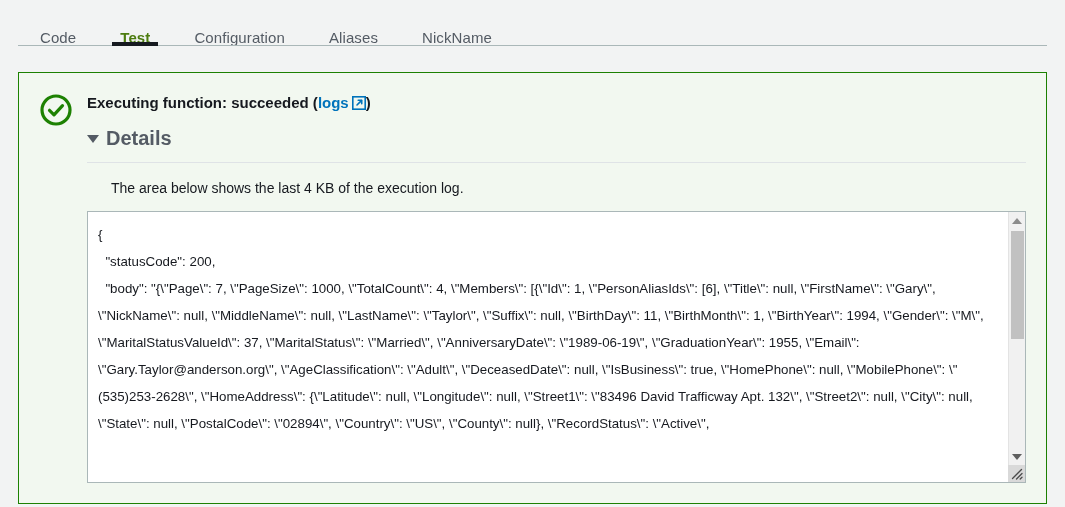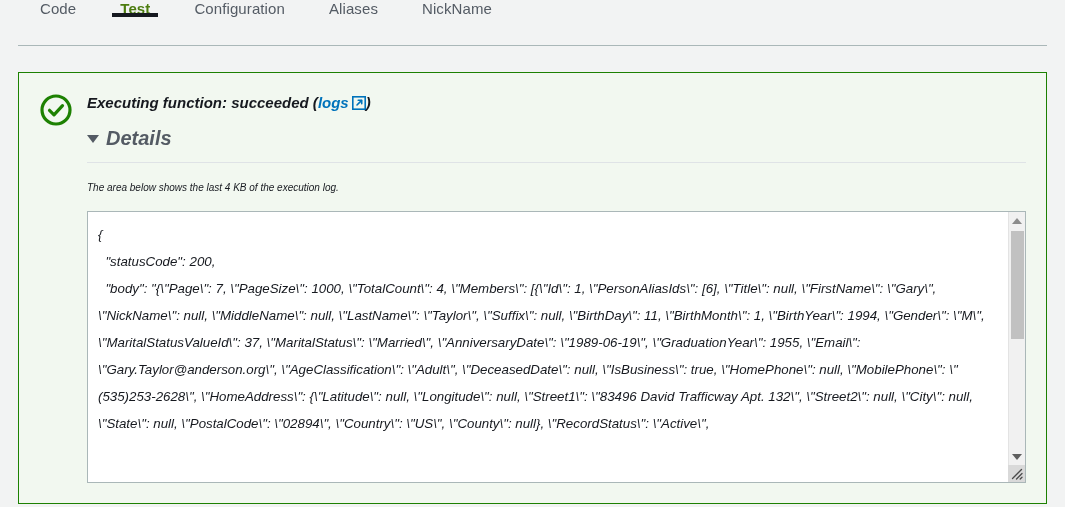--- a/index.html
+++ b/index.html
@@ -15,21 +15,21 @@
     overflow: hidden;
   }
 
   
   .tabbar {
     position: relative;
     height: 46px;
     box-sizing: border-box;
     padding: 0 0 0 18px;
     display: flex;
-    align-items: flex-start;
+    align-items: flex-end;
   }
   .tabbar::after {
     content: "";
     position: absolute;
     left: 18px;
     right: 18px;
     bottom: 0;
     height: 1px;
     background: #aab7b8;
   }
@@ -65,21 +65,20 @@
     bottom: 0;
     height: 4px;
     background: #16191f;
     z-index: 2;
   }
 
   
   .panel-wrap {
     padding: 26px 18px 0 18px;
     box-sizing: border-box;
-    font-style: italic;
   }
   .success-panel {
     border: 1px solid #1d8102;
     background: #f2f8f0;
     box-sizing: border-box;
     padding: 18px 20px 20px 20px;
     display: flex;
     gap: 14px;
   }
   .status-icon {
@@ -130,23 +129,24 @@
     font-weight: bold;
     color: #545b64;
   }
   .divider {
     margin-top: 12px;
     height: 1px;
     background: #dfe3e6;
   }
   .hint {
     margin-top: 16px;
-    font-size: 10px;
+    font-size: 14px;
     color: #16191f;
     line-height: 18px;
+    margin-left: 24px;
   }
 
   
   .log-area {
     position: relative;
     margin-top: 14px;
     height: 272px;
     background: #ffffff;
     border: 1px solid #aab7b8;
     box-sizing: border-box;

